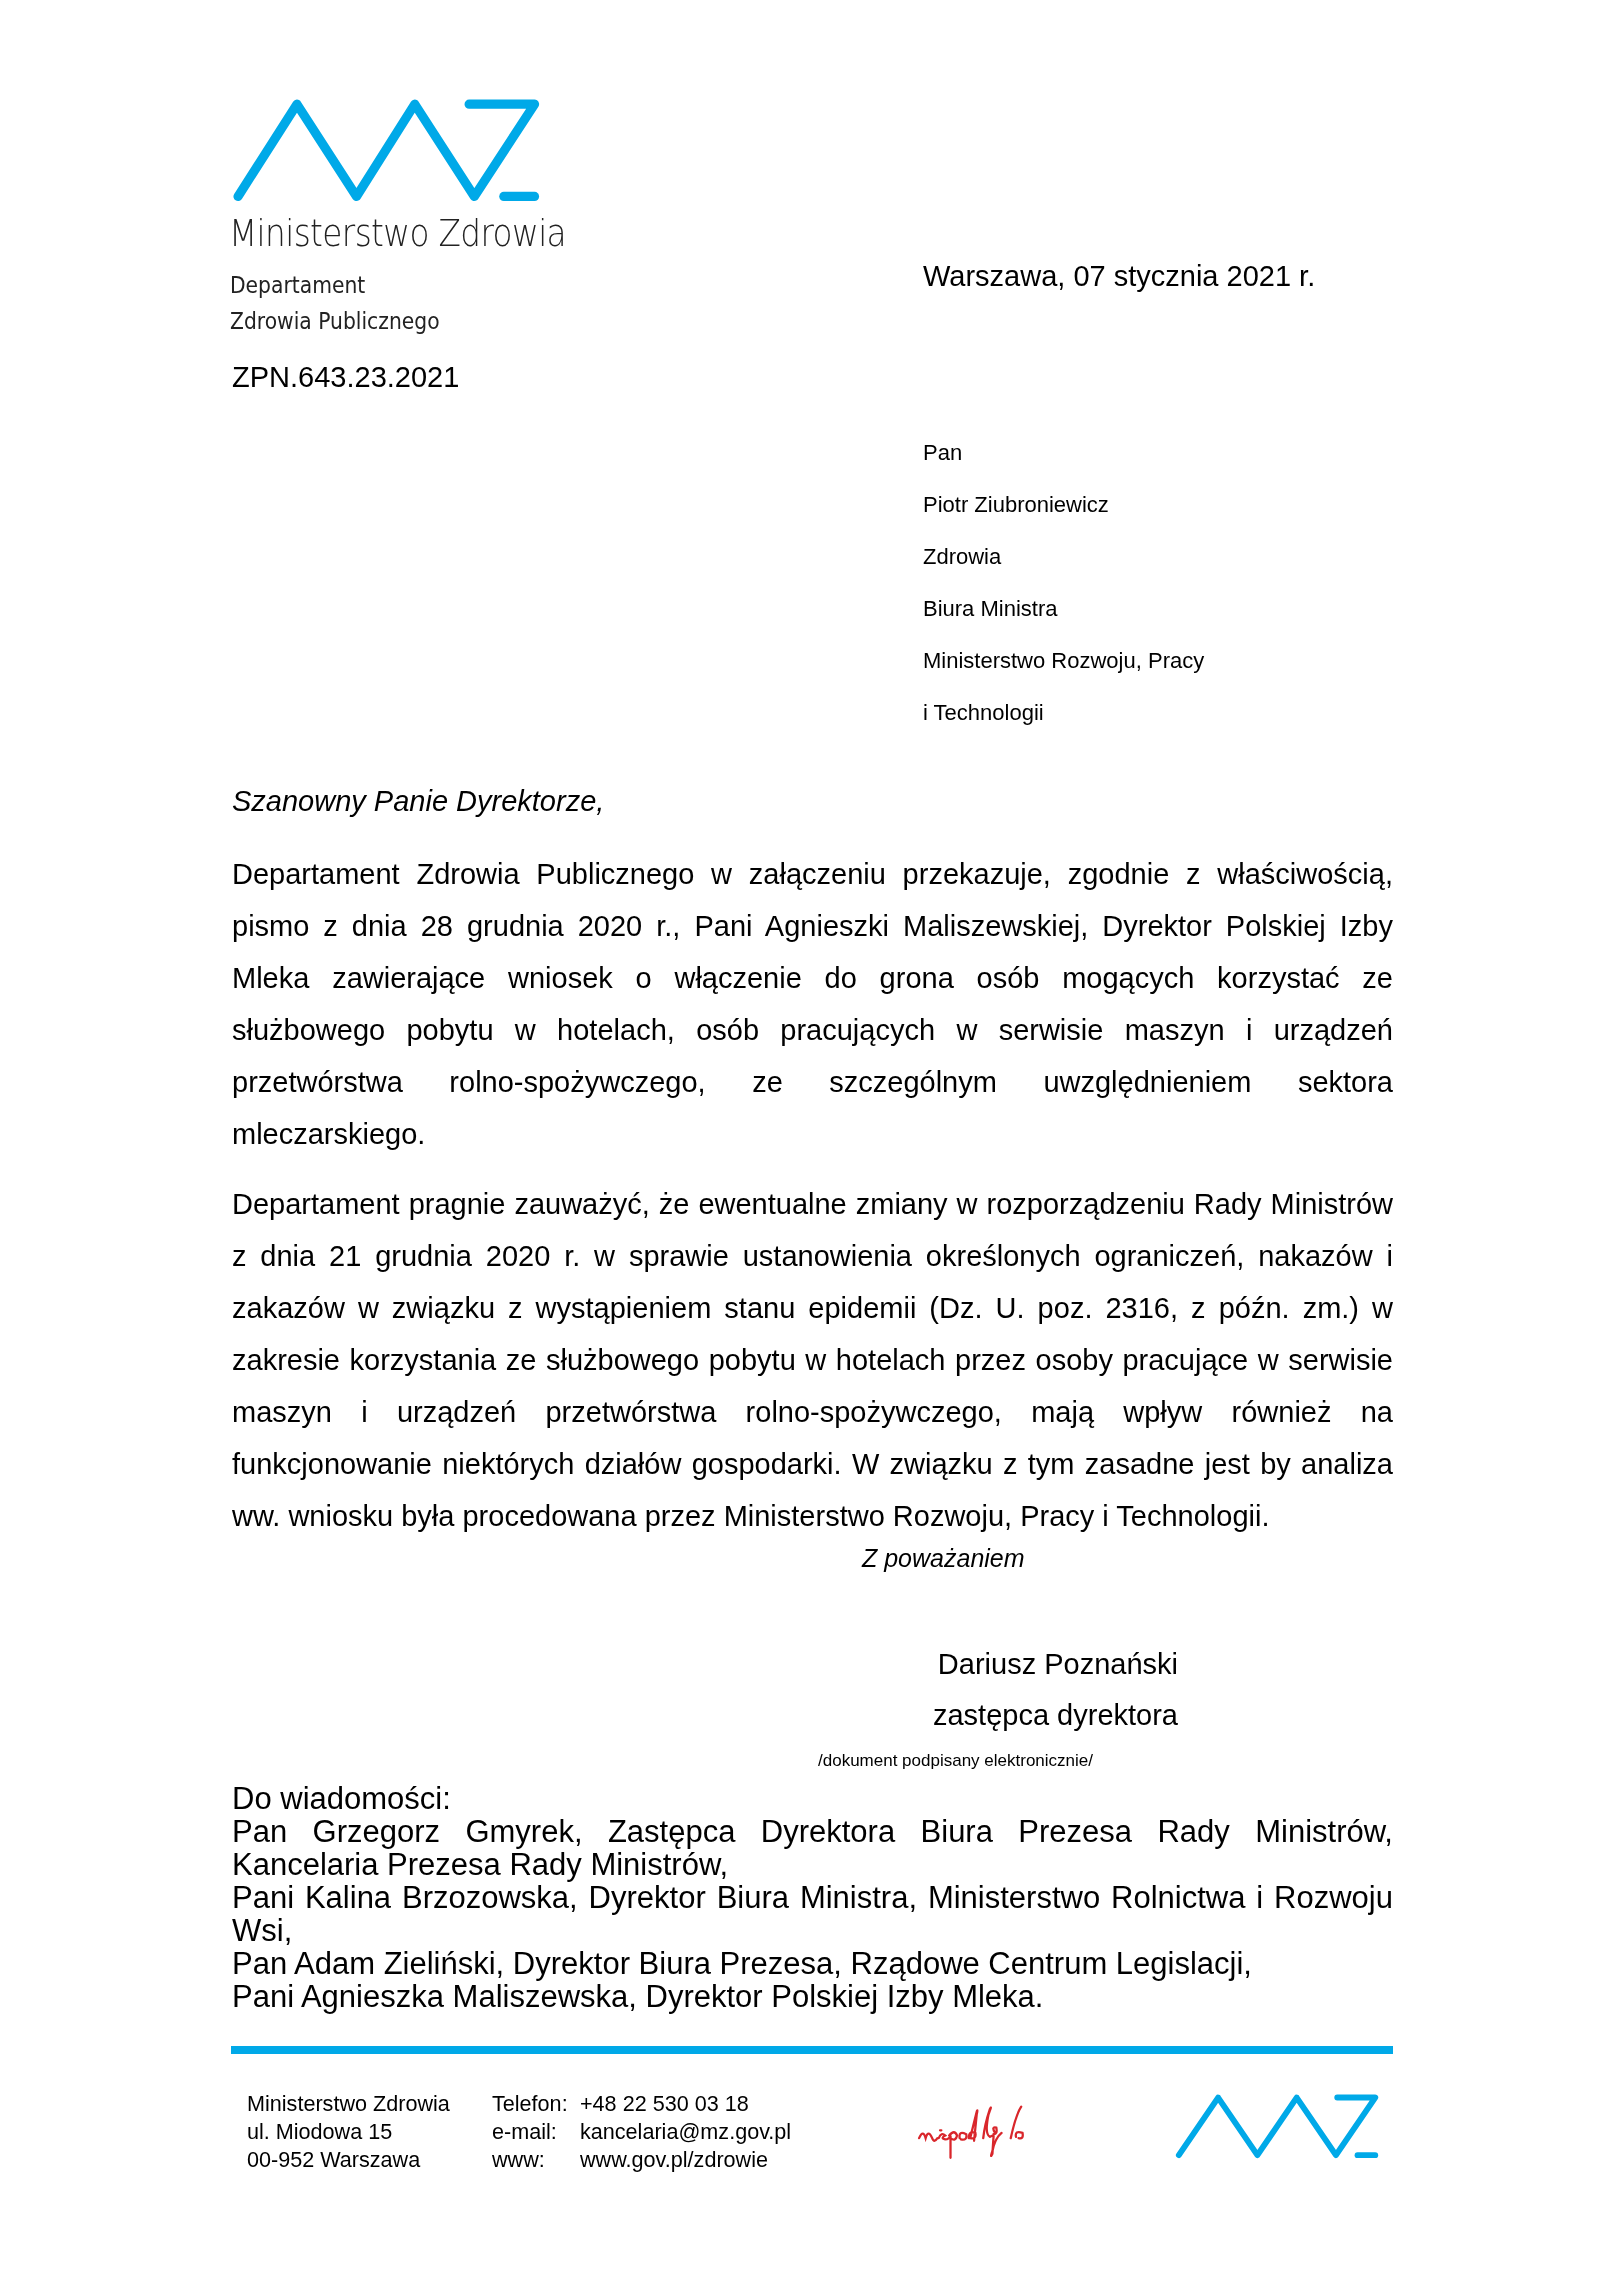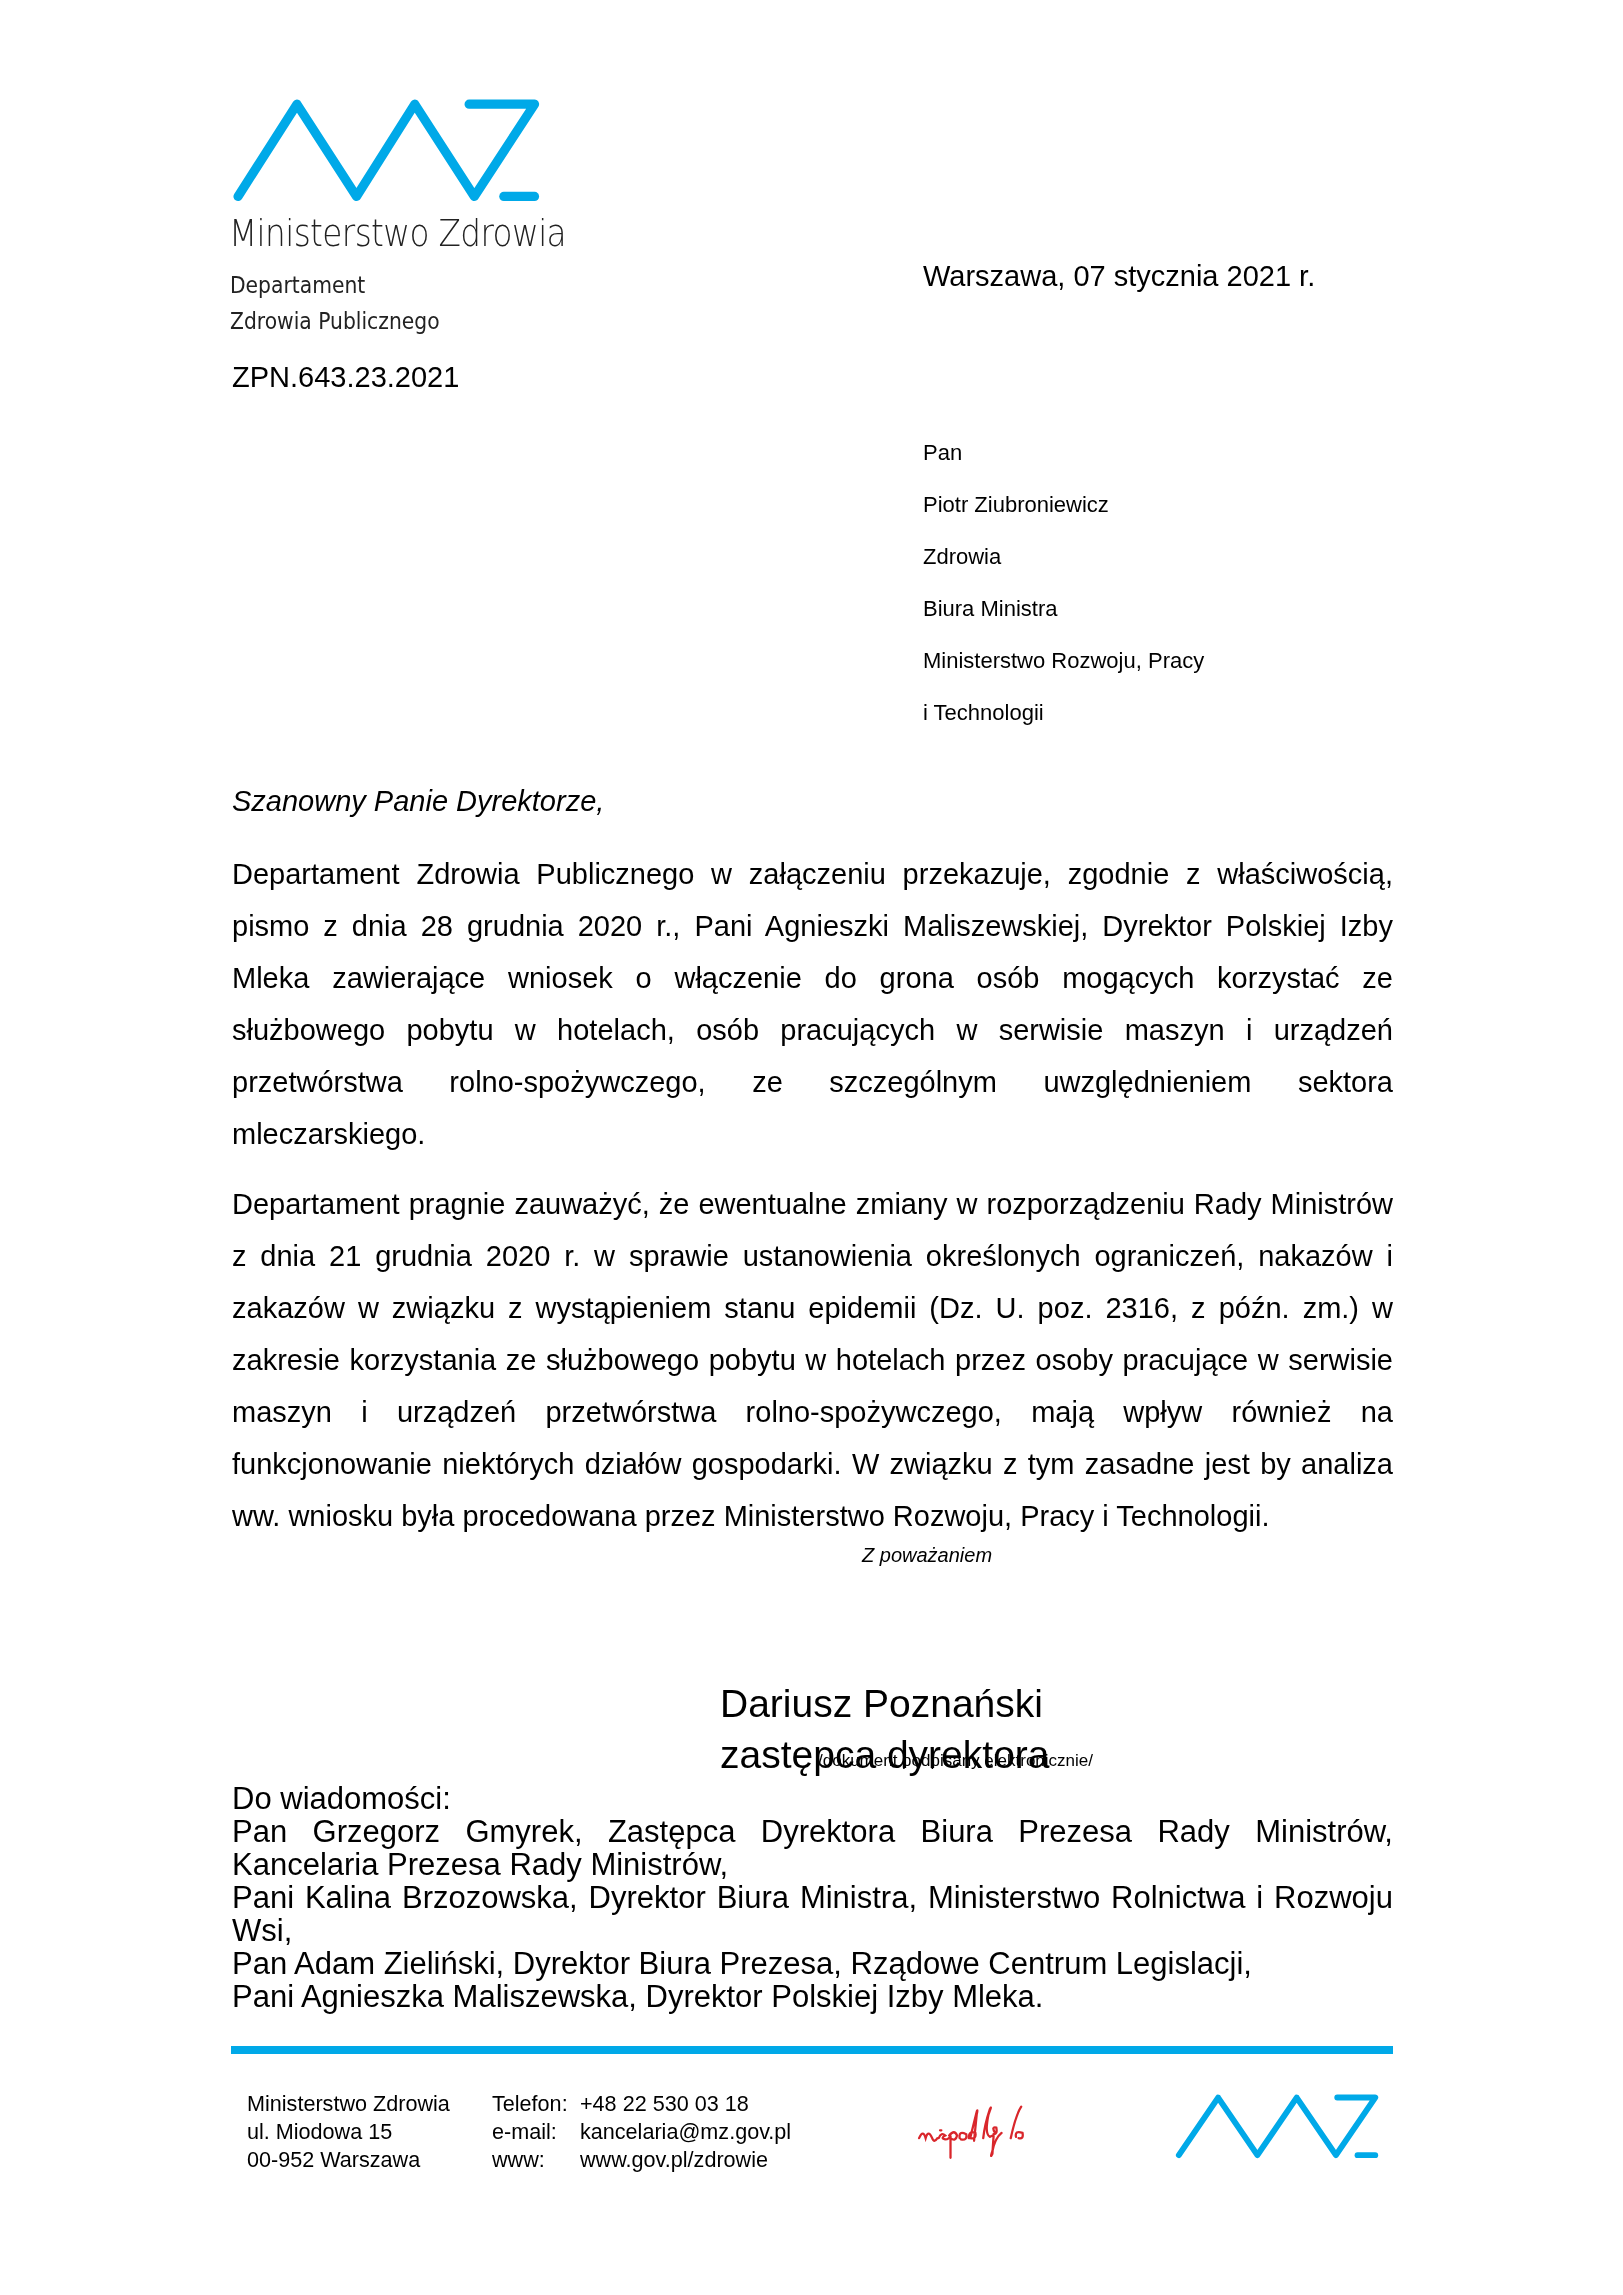--- a/index.html
+++ b/index.html
@@ -12,22 +12,22 @@
   .logo-dept { left: 230px; top: 267px; font-family: "DejaVu Sans", sans-serif; font-size: 23.6px; color: #222;
                line-height: 36px; transform: scaleX(0.86); transform-origin: left top; white-space: nowrap; }
   .ref { left: 232px; top: 361px; font-size: 29px; }
   .date { left: 923px; top: 260px; font-size: 29px; }
   .recipient { left: 923px; top: 427px; font-size: 22px; line-height: 52px; }
   .recipient div { white-space: nowrap; }
   .salutation { left: 232px; top: 785px; font-size: 29px; font-style: italic; }
   .body { left: 232px; width: 1161px; font-size: 29px; line-height: 52px; text-align: justify; }
   .p1 { top: 848px; }
   .p2 { top: 1178px; }
-  .closing { left: 862px; top: 1544px; font-size: 20px; font-style: italic; }
-  .signer { left: 720px; width: 458px; text-align: left; font-size: 39px; margin-top: 34px; }
+  .closing { left: 862px; top: 1544px; font-size: 25px; font-style: italic; }
+  .signer { left: 720px; width: 458px; text-align: right; font-size: 29px; }
   .signer-name { top: 1648px; }
   .signer-title { top: 1699px; }
   .signer-note { left: 720px; width: 471px; text-align: center; top: 1751px; font-size: 17px; }
   .cc { left: 232px; top: 1782px; width: 1161px; font-size: 31px; line-height: 33px; text-align: justify; }
   .cc div { white-space: normal; }
   .footer-rule { left: 231px; top: 2046px; width: 1162px; height: 7.9px; background: #00a9e8; }
   .footer-col { top: 2090px; font-size: 21.6px; line-height: 28px; white-space: nowrap; }
   .fc1 { left: 247px; }
   .fc2 { left: 484px; margin-left: 8px; }
   .fc3 { left: 580px; }

